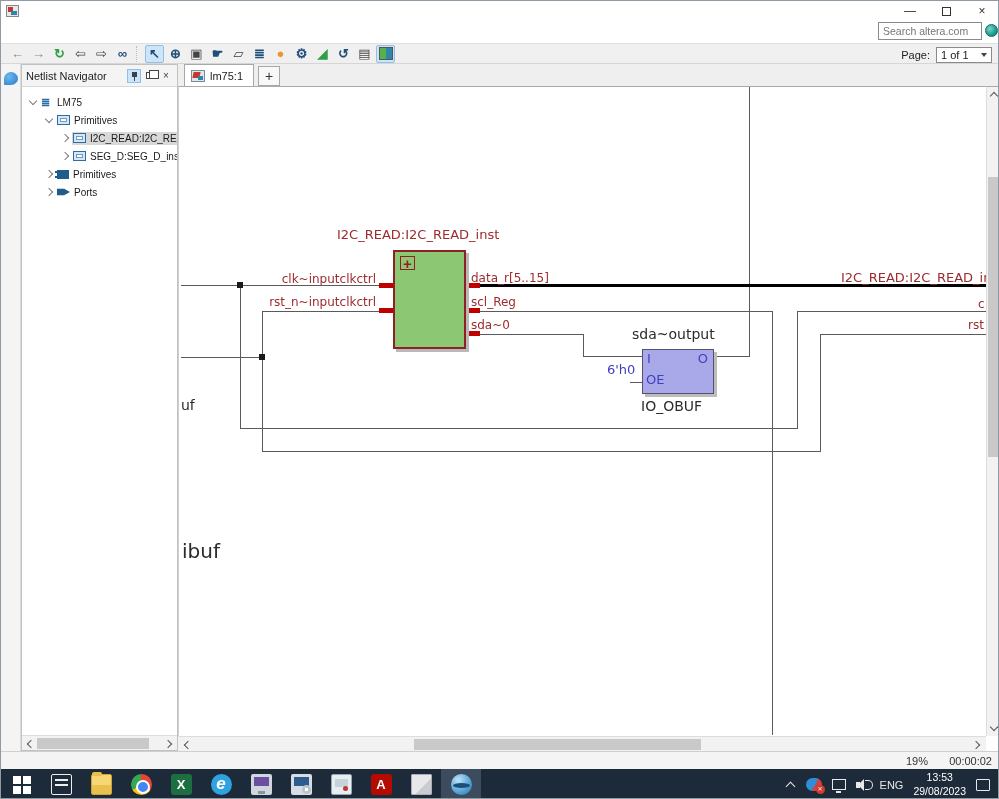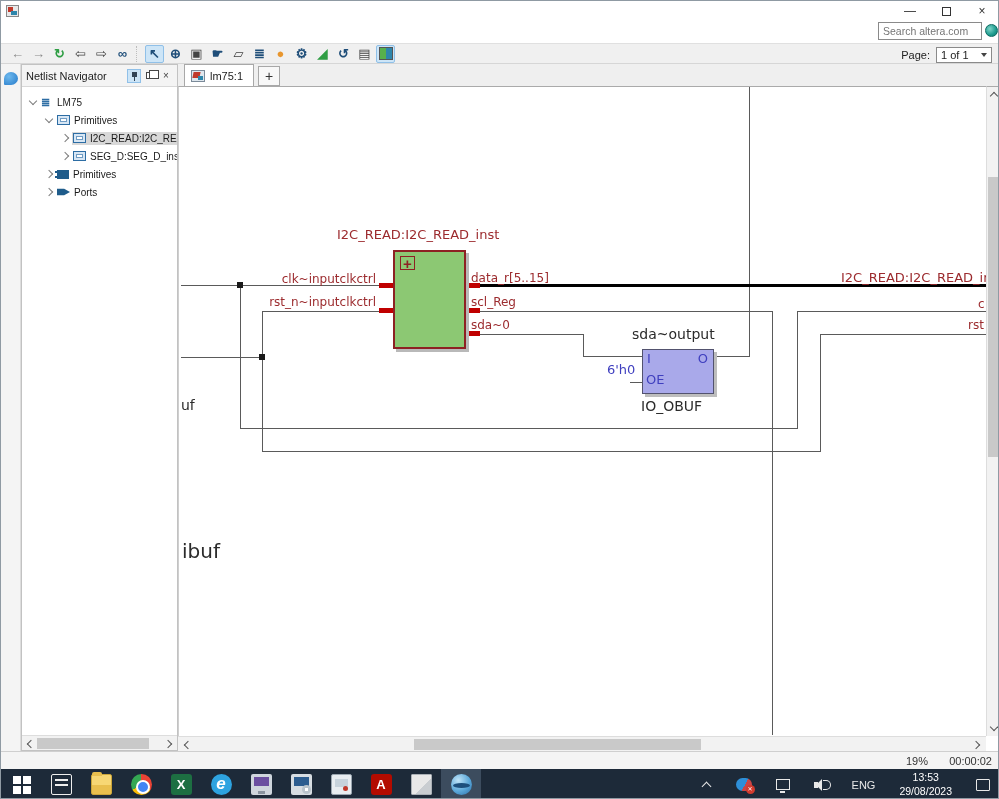--- a/index.html
+++ b/index.html
@@ -129,21 +129,21 @@
   .tbi-media-app{background:#d7dde2;border-radius:2px}
   .tbi-media-app::before{content:"";position:absolute;left:3px;top:3px;right:3px;height:9px;background:#2d5d8f}
   .tbi-media-app::after{content:"";position:absolute;right:1px;bottom:1px;width:9px;height:9px;border-radius:50%;background:radial-gradient(circle,#fff 25%,#b9c4cc 30%)}
   .tbi-projector-app{background:#e8edf1;border:1px solid #9aa6b0;border-radius:2px}
   .tbi-projector-app::before{content:"";position:absolute;left:3px;top:4px;right:3px;height:8px;background:#c7d3dc}
   .tbi-projector-app::after{content:"";position:absolute;right:3px;bottom:3px;width:5px;height:5px;border-radius:50%;background:#c0392b}
   .tbi-acrobat{background:#b30b00;border-radius:3px;color:#fff;font-weight:bold;font-size:13px;text-align:center;line-height:21px}
   .tbi-notes-app{background:linear-gradient(135deg,#e8e8e8 60%,#c9cdd1 60%);border:1px solid #aab0b6;border-radius:1px}
   .tbi-quartus{border-radius:50%;background:radial-gradient(circle at 35% 30%,#bfe3f7,#5aa7d8 55%,#2a6ea8)}
   .tbi-quartus::before{content:"";position:absolute;left:2px;top:9px;width:17px;height:5px;background:#1d4f7c;border-radius:50%}
-  #tray{margin-left:auto;display:flex;align-items:center;gap:24px;padding-right:10px;color:#e8e8e8}
+  #tray{margin-left:auto;display:flex;align-items:center;gap:10px;padding-right:10px;color:#e8e8e8}
   .tray-chev{width:10px;height:10px;position:relative}
   .tray-chev::before{content:"";position:absolute;left:1px;top:3px;width:6px;height:6px;border-left:1.5px solid #e8e8e8;border-top:1.5px solid #e8e8e8;transform:rotate(45deg)}
   .tray-cloud{width:16px;height:13px;border-radius:8px;background:linear-gradient(120deg,#2e8fd8 55%,#c44 55%);position:relative}
   .tray-cloud::after{content:"✕";position:absolute;right:-3px;bottom:-3px;width:9px;height:9px;border-radius:50%;background:#d23b2e;color:#fff;font-size:6px;line-height:9px;text-align:center}
   .tray-net{width:14px;height:11px;border:1.5px solid #e8e8e8;position:relative}
   .tray-net::after{content:"";position:absolute;left:3px;bottom:-4px;width:5px;height:2px;background:#e8e8e8}
   .tray-vol{width:14px;height:12px;position:relative}
   .tray-vol::before{content:"";position:absolute;left:0;top:3px;width:4px;height:6px;background:#e8e8e8}
   .tray-vol::after{content:"";position:absolute;left:2px;top:0;border-top:6px solid transparent;border-bottom:6px solid transparent;border-right:6px solid #e8e8e8}
   .tray-vol .arc{position:absolute;left:9px;top:1px;width:8px;height:10px;border:1.5px solid #e8e8e8;border-left:none;border-radius:0 8px 8px 0}

